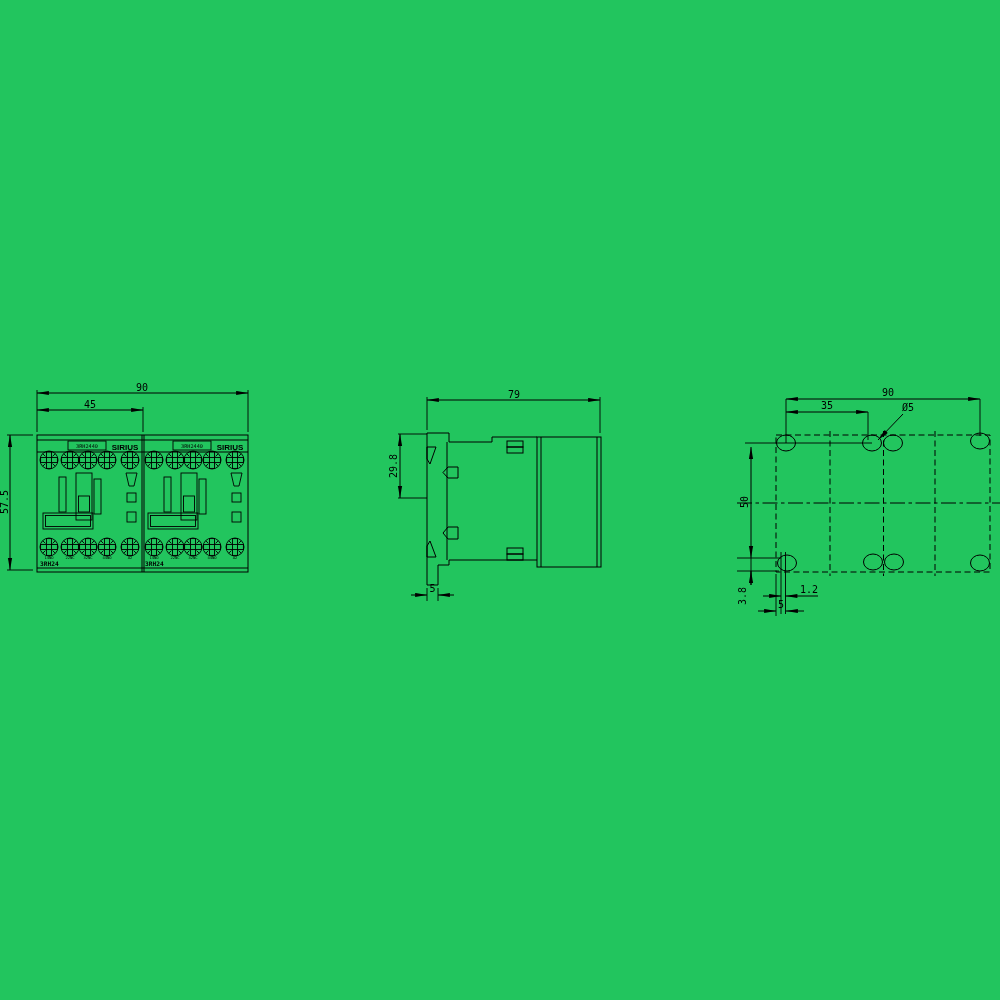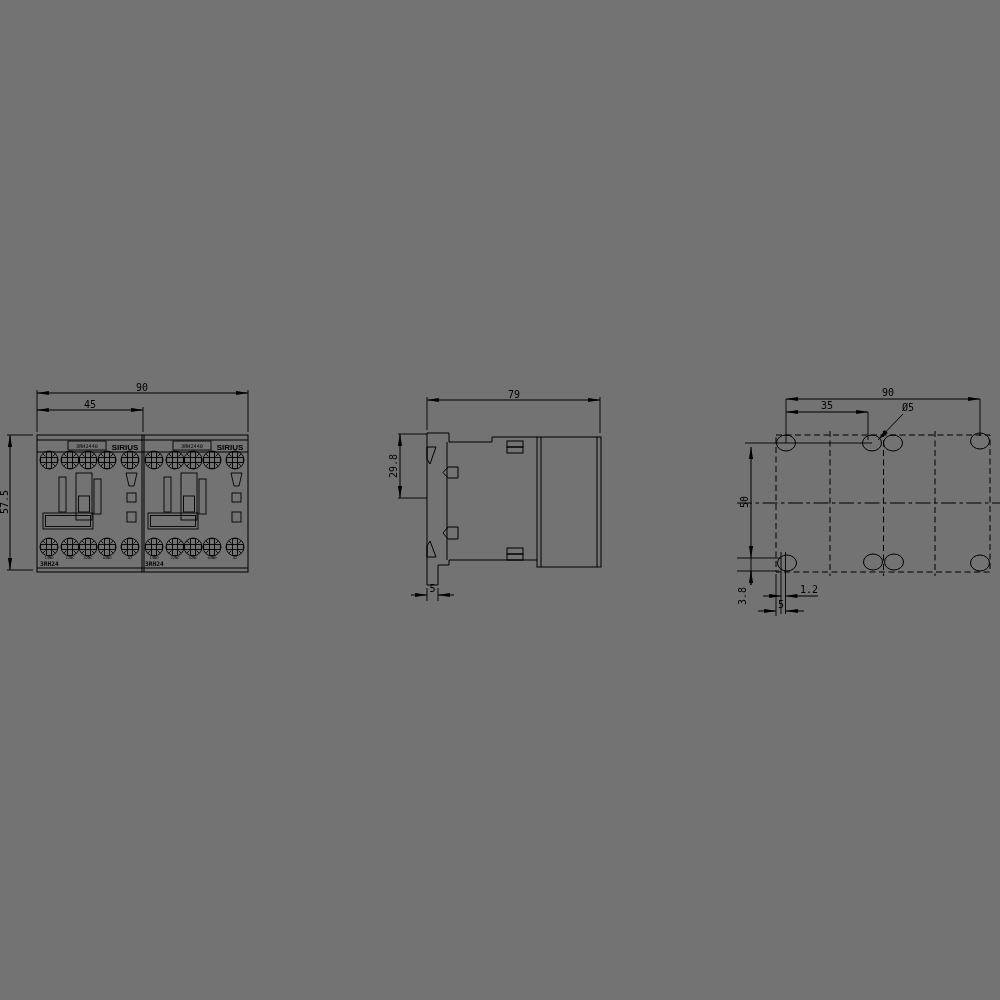--- a/index.html
+++ b/index.html
@@ -1,16 +1,16 @@
 <!DOCTYPE html>
 <html><head>
 <meta charset="utf-8">
 <style>
   html,body{margin:0;padding:0;background:#fff;}
-  .canvas{position:relative;width:1000px;height:1000px;background:#737373;overflow:hidden;
+  .canvas{position:relative;width:1000px;height:1000px;background:#22c55e;overflow:hidden;
           font-family:"DejaVu Sans Mono", monospace;text-align:right;}
   svg{position:absolute;}
   svg text{fill:#000;stroke:none;font-family:"DejaVu Sans Mono", monospace;}
   .dim{font-size:10px;}
   .ln{stroke:#000;stroke-width:1;fill:none;}
   .thin{stroke:#000;stroke-width:0.9;fill:none;}
   .brand{font-family:"Liberation Sans", sans-serif;font-weight:bold;font-size:8px;}
   .tiny{font-size:5.2px;}
   .term{font-size:3.8px;}
   .series{font-size:6.2px;font-weight:bold;}

